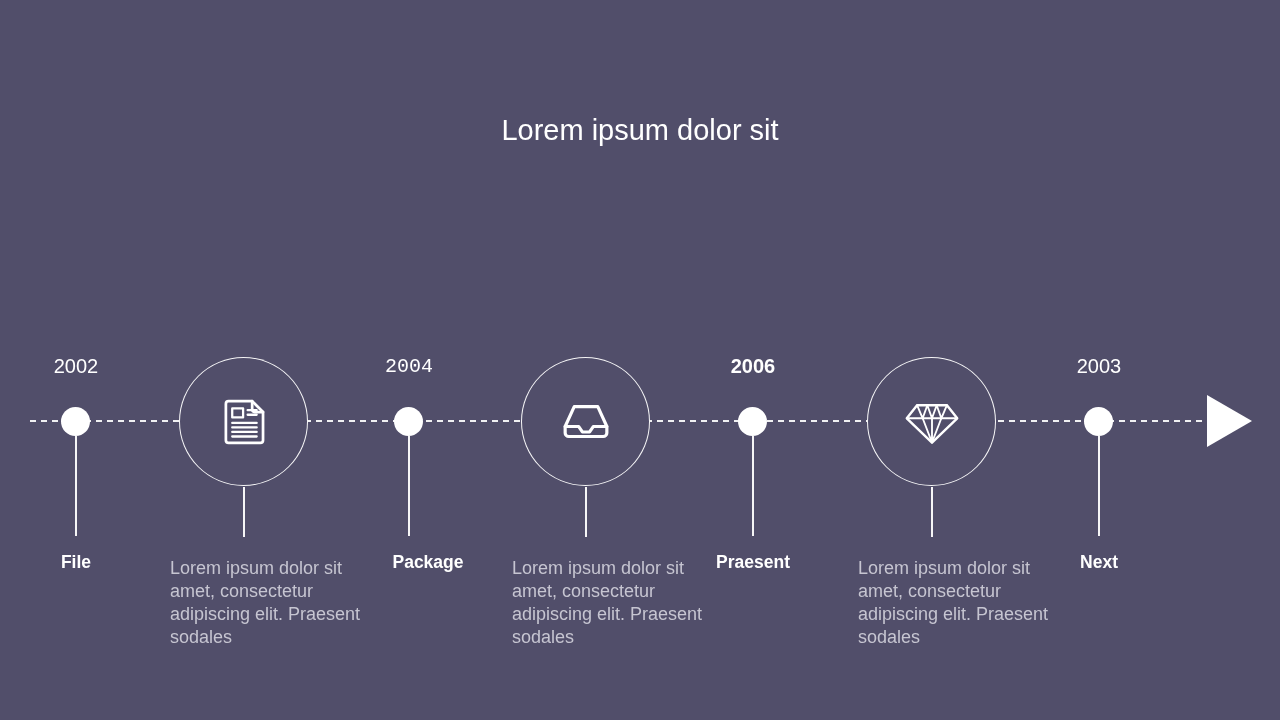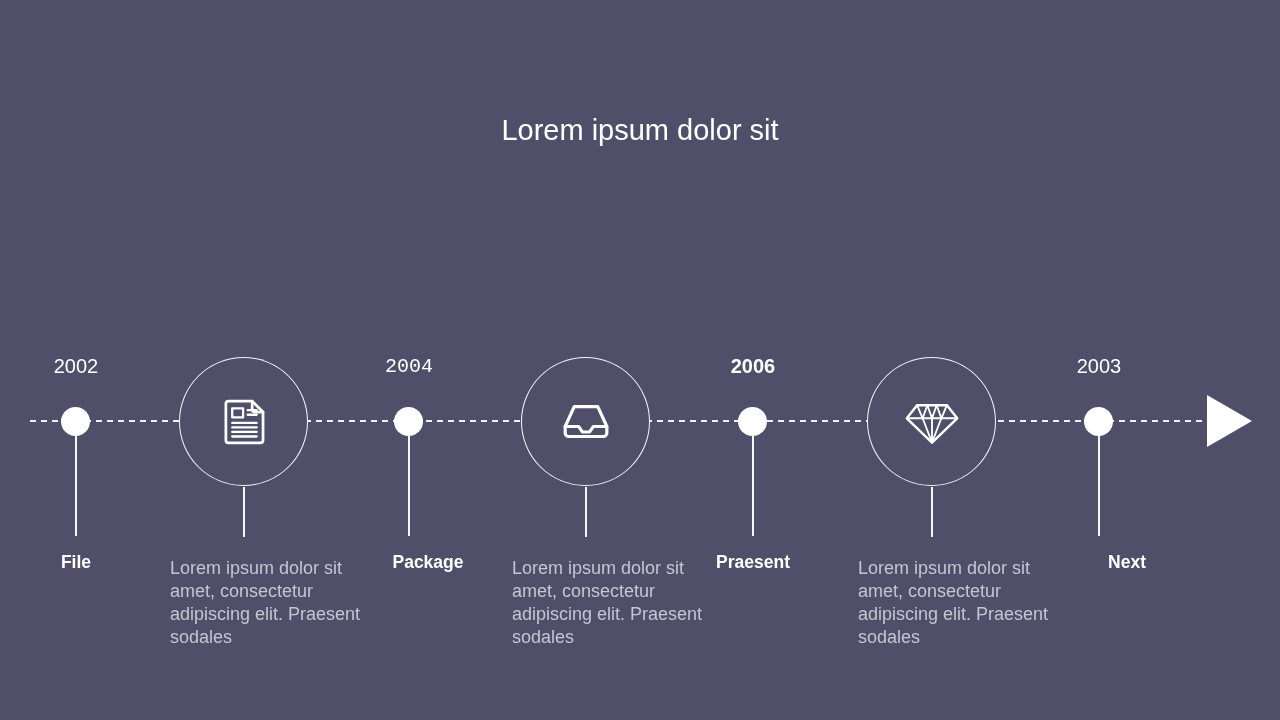--- a/index.html
+++ b/index.html
@@ -118,21 +118,21 @@
     font-weight: 400;
   }
   
   .m0 .milestone-year { left: 6px; }    .m0 .milestone-dot { left: 61px; }
   .m0 .milestone-connector { left: 75px; } .m0 .milestone-label { left: -4px; }
   .m1 .milestone-year { left: 339px; font-family: Liberation Mono, monospace; }  .m1 .milestone-dot { left: 394px; }
   .m1 .milestone-connector { left: 408px; } .m1 .milestone-label { left: 329px; margin-left: 19px; }
   .m2 .milestone-year { left: 683px; font-weight: bold; }  .m2 .milestone-dot { left: 738px; }
   .m2 .milestone-connector { left: 752px; } .m2 .milestone-label { left: 673px; }
   .m3 .milestone-year { left: 1029px; } .m3 .milestone-dot { left: 1084px; }
-  .m3 .milestone-connector { left: 1098px; } .m3 .milestone-label { left: 1019px; margin-left: 28px; }
+  .m3 .milestone-connector { left: 1098px; } .m3 .milestone-label { left: 1019px; }
   .e0 .event-circle { left: 179px; } .e0 .event-connector { left: 243px; }
   .e0 .event-description { left: 170px; }
   .e1 .event-circle { left: 521px; } .e1 .event-connector { left: 585px; }
   .e1 .event-description { left: 512px; }
   .e2 .event-circle { left: 867px; } .e2 .event-connector { left: 931px; }
   .e2 .event-description { left: 858px; }
 </style>
 </head>
 <body>
 

